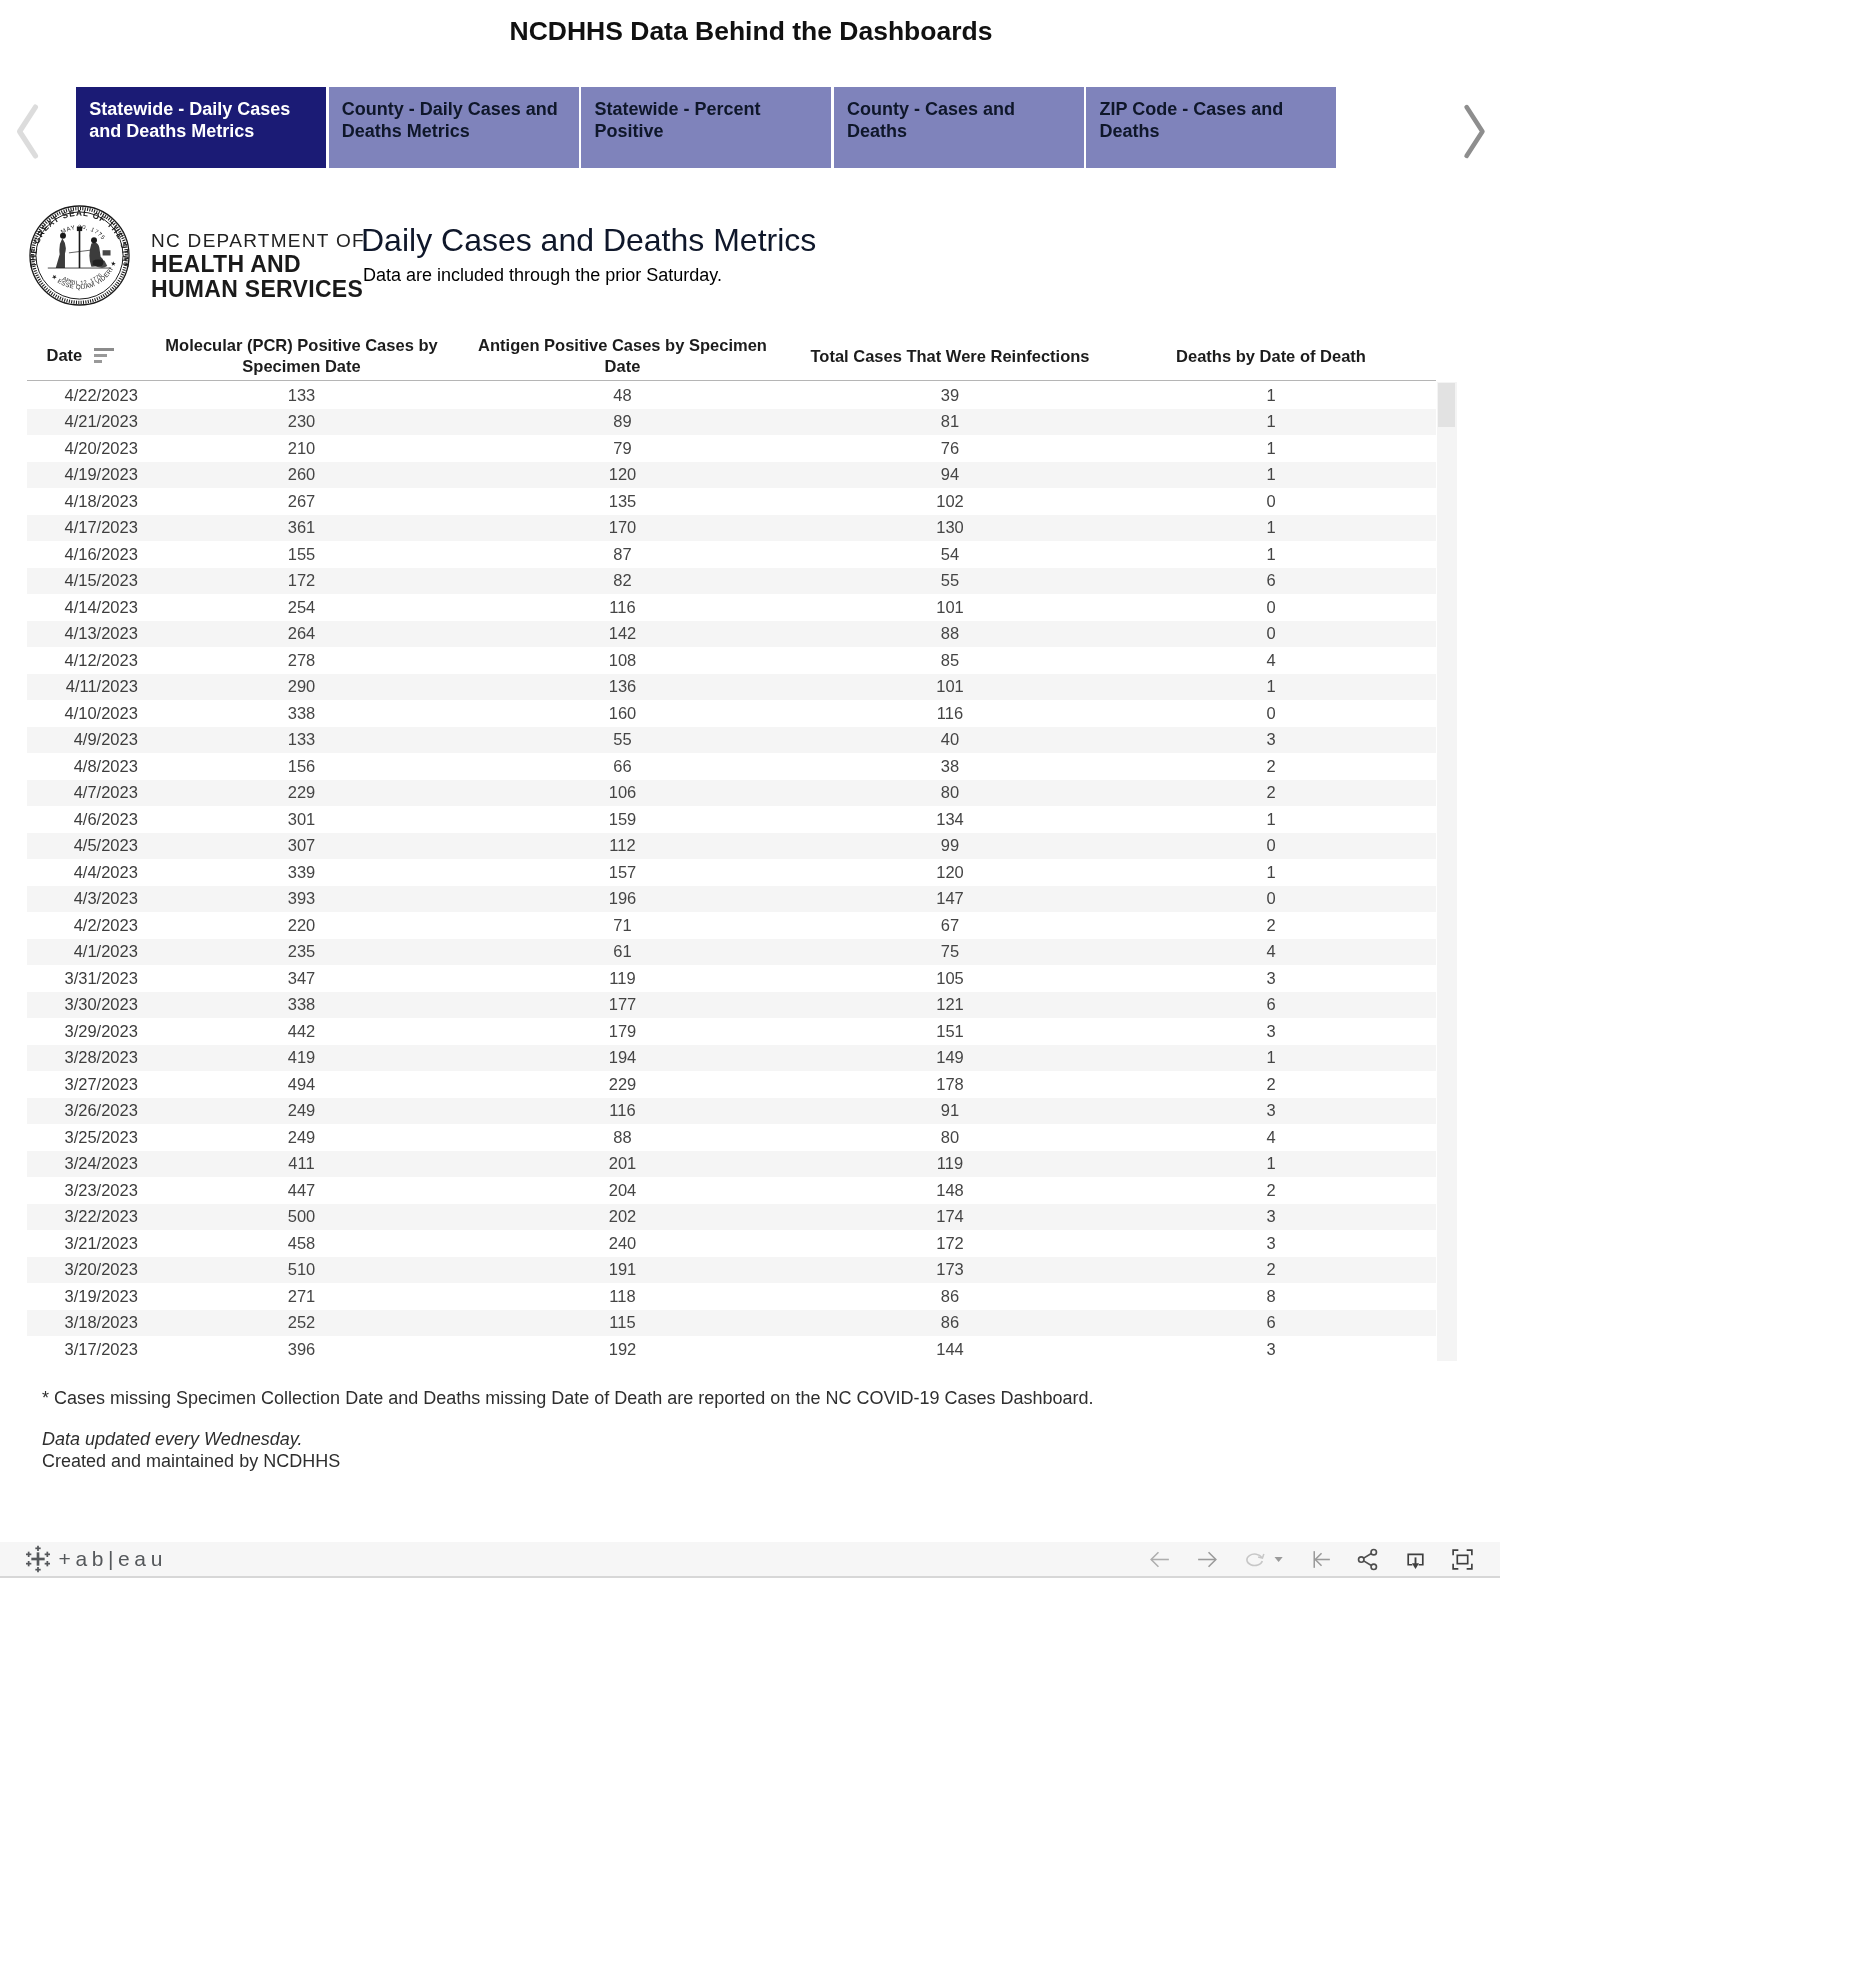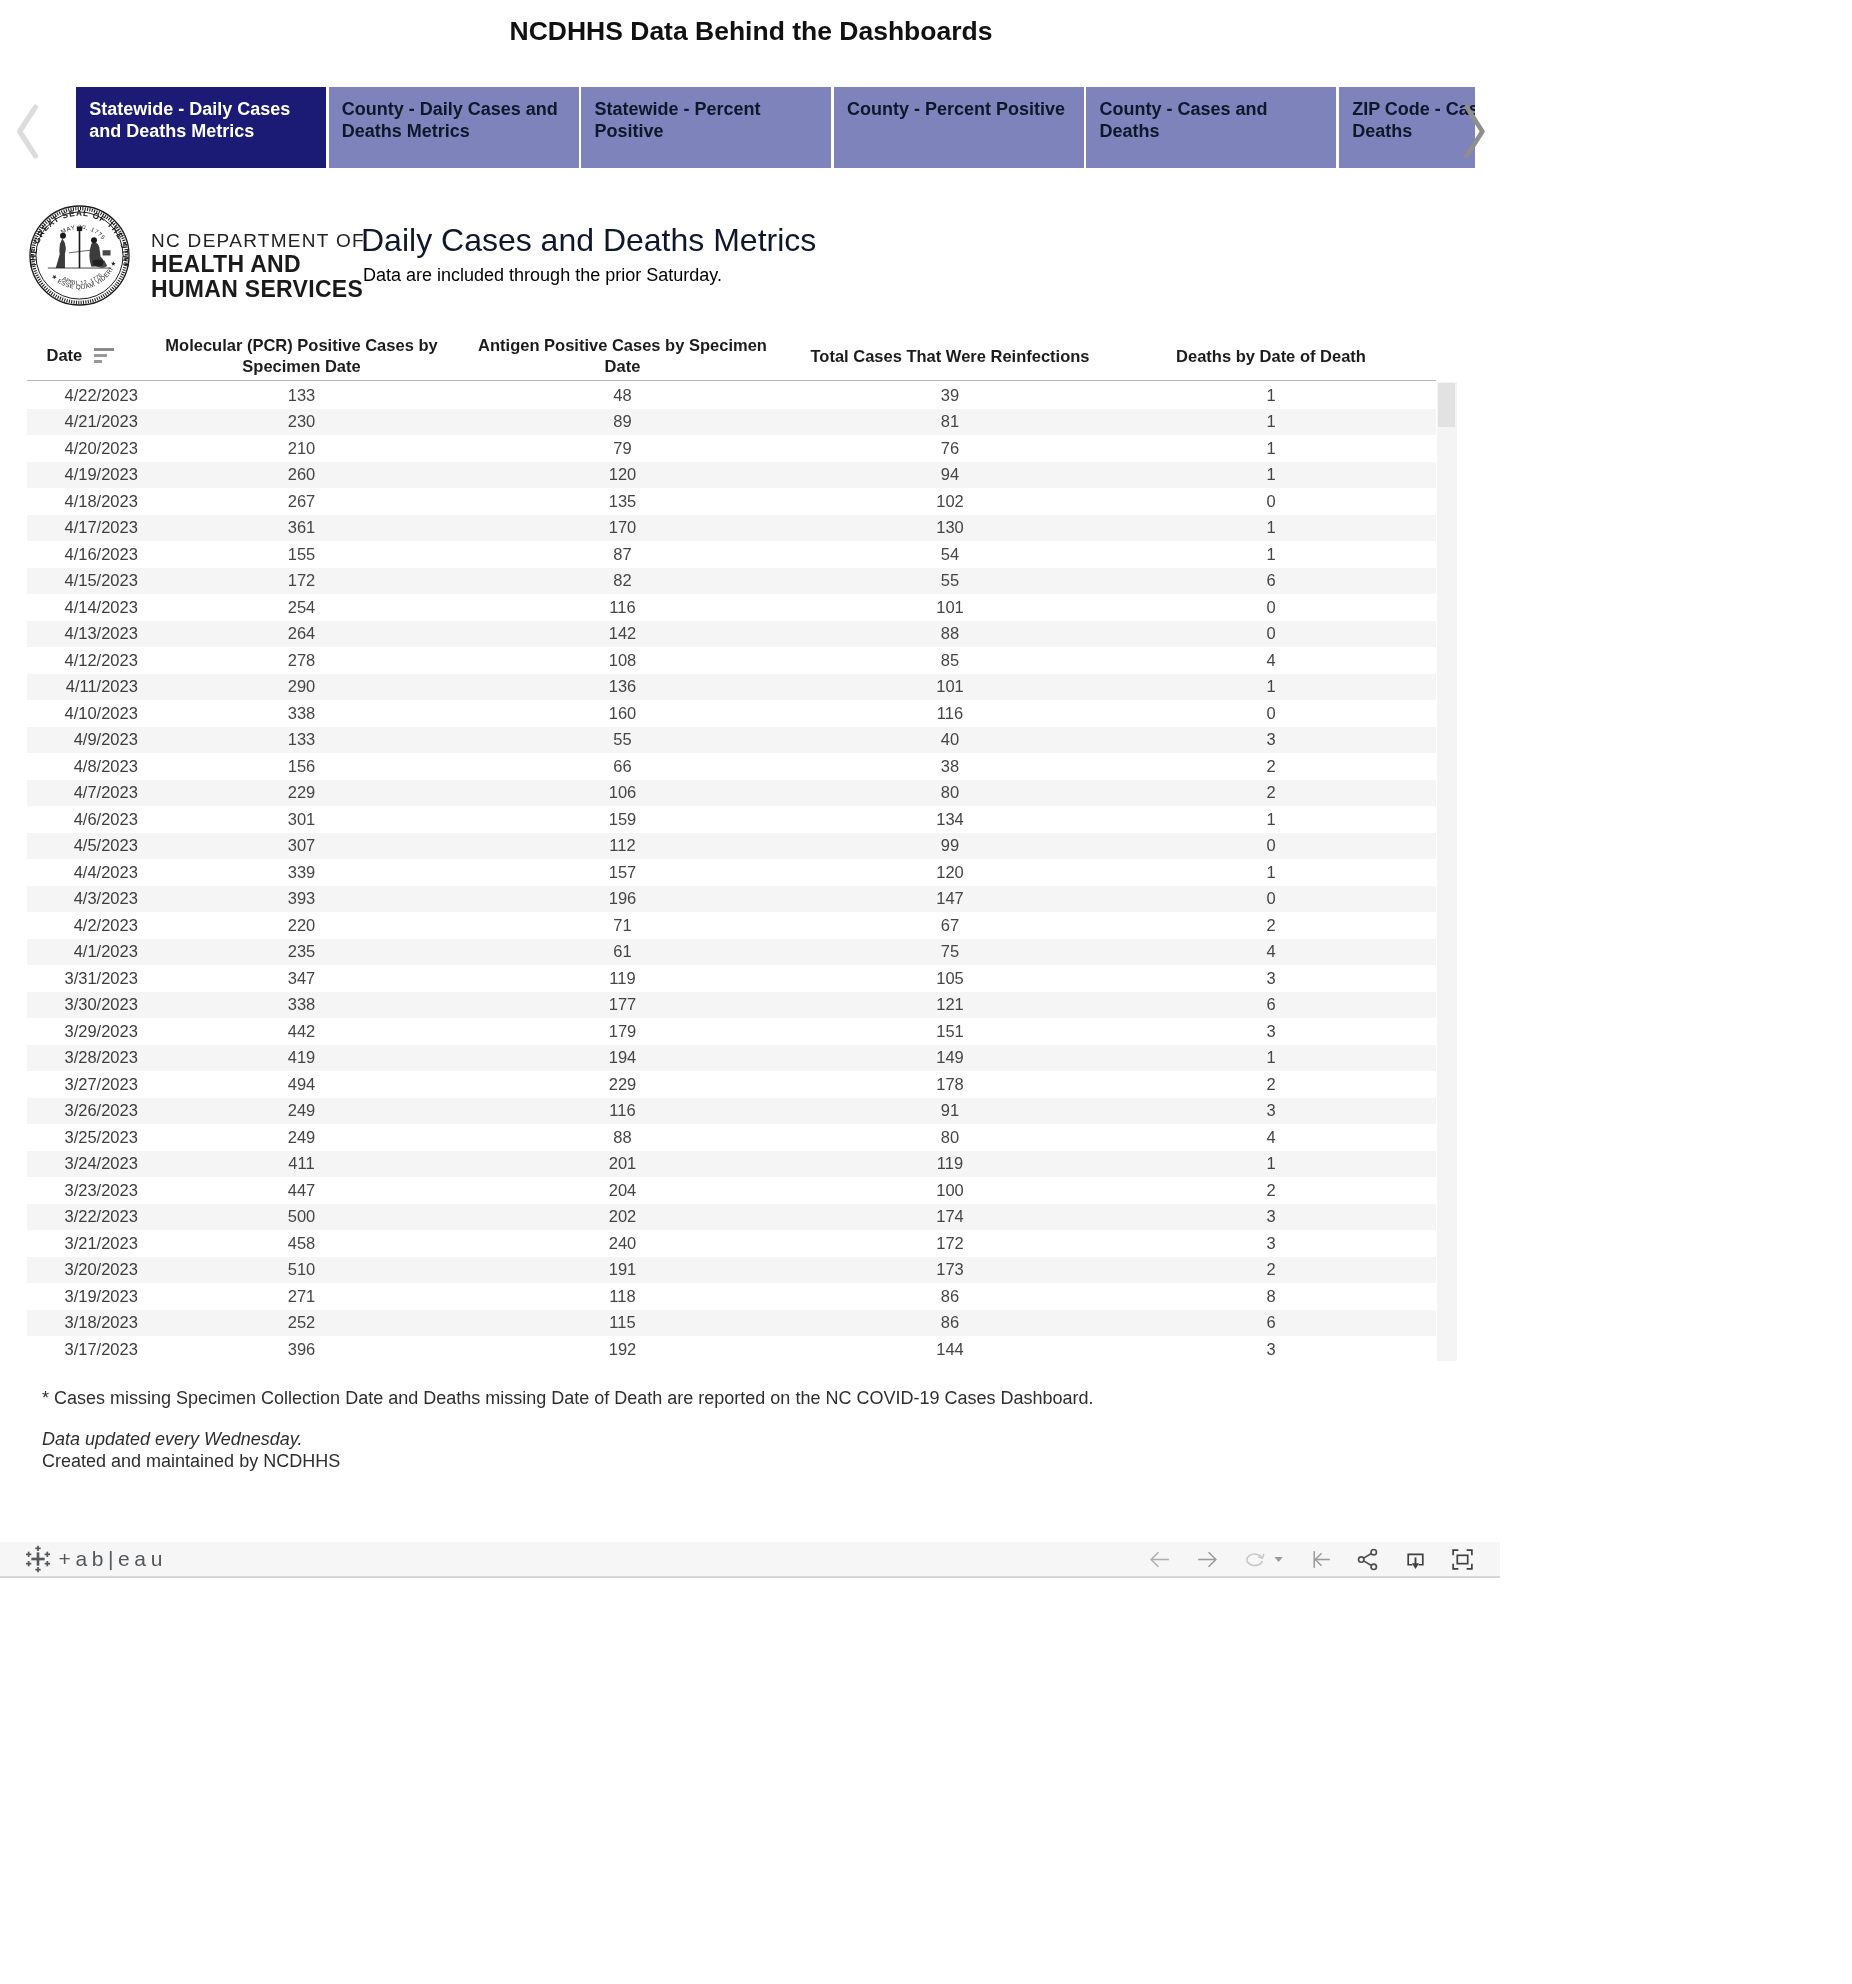--- a/index.html
+++ b/index.html
@@ -82,23 +82,20 @@
 
   <div class="tabbar">
     <div class="tab active">
       <span class="lbl">Statewide - Daily Cases and Deaths Metrics</span>
     </div>
     <div class="tab">
       <span class="lbl">County - Daily Cases and Deaths Metrics</span>
     </div>
     <div class="tab">
       <span class="lbl">Statewide - Percent Positive</span>
-    </div>
-    <div class="tab">
-      <span class="lbl">County - Percent Positive</span>
     </div>
     <div class="tab">
       <span class="lbl">County - Cases and Deaths</span>
     </div>
     <div class="tab">
       <span class="lbl">ZIP Code - Cases and Deaths</span>
     </div>
   </div>
 
   <div class="tab-scroll-right">
@@ -384,21 +381,21 @@
         <div class="tcell c0">3/24/2023</div>
         <div class="tcell c1">411</div>
         <div class="tcell c2">201</div>
         <div class="tcell c3">119</div>
         <div class="tcell c4">1</div>
       </div>
       <div class="trow">
         <div class="tcell c0">3/23/2023</div>
         <div class="tcell c1">447</div>
         <div class="tcell c2">204</div>
-        <div class="tcell c3">100</div>
+        <div class="tcell c3">148</div>
         <div class="tcell c4">2</div>
       </div>
       <div class="trow alt">
         <div class="tcell c0">3/22/2023</div>
         <div class="tcell c1">500</div>
         <div class="tcell c2">202</div>
         <div class="tcell c3">174</div>
         <div class="tcell c4">3</div>
       </div>
       <div class="trow">

